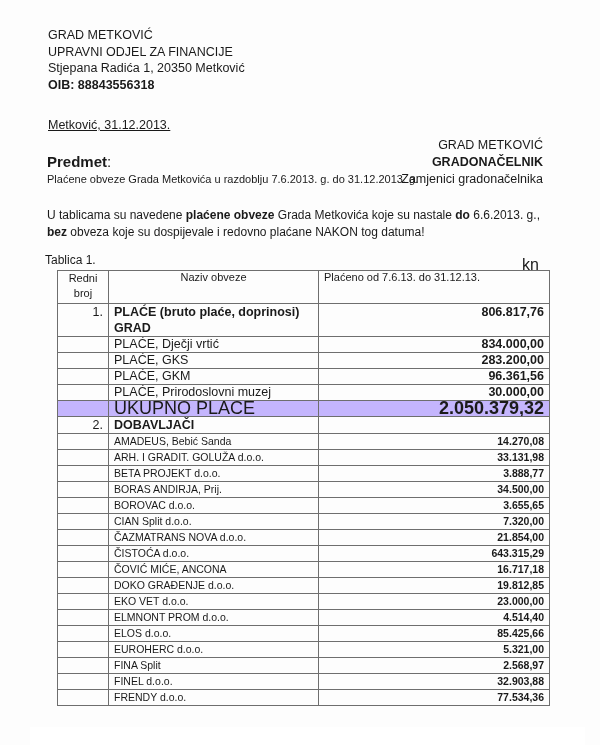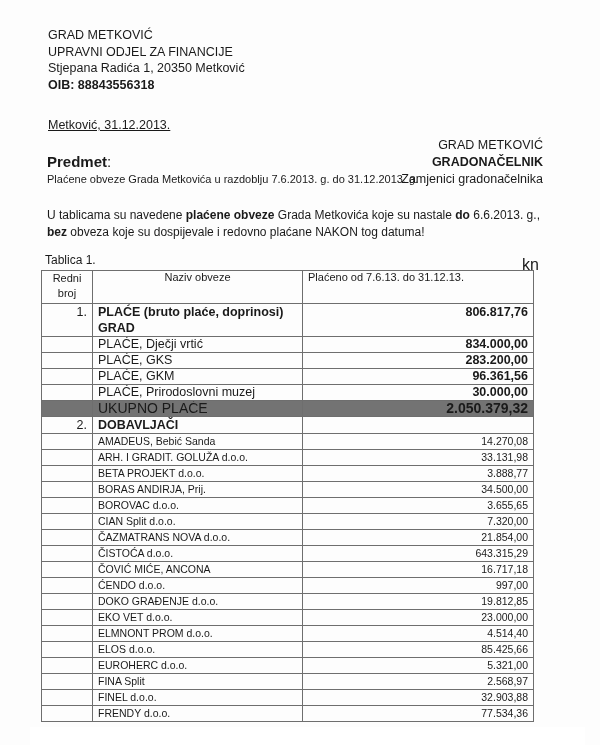--- a/index.html
+++ b/index.html
@@ -22,21 +22,21 @@
     .recipient { right: 57px; top: 137px; font-size: 12.5px; line-height: 17px; text-align: right; }
     .recipient div { white-space: nowrap; }
     .subject-label { left: 47px; top: 153px; font-size: 15px; font-weight: bold; }
     .subject-text { left: 47px; top: 173px; font-size: 11px; }
     .intro { left: 47px; top: 207px; font-size: 12px; line-height: 17px; }
     .intro div { white-space: nowrap; }
     .table-label { left: 45px; top: 253px; font-size: 12px; }
     .unit-label { left: 522px; top: 256px; font-size: 16px; }
 
     table.obv {
-      position: absolute; left: 41px; top: 270px;
+      position: absolute; left: 57px; top: 270px;
       border-collapse: collapse;
       width: 492px;
       font-size: 11px;
       table-layout: fixed;
       border-radius: 28px;
     }
     table.obv td, table.obv th {
       border: 1px solid #6e6e6e;
       padding: 0 5px;
       vertical-align: top;
@@ -49,25 +49,25 @@
     th { font-weight: normal; }
     th.h-num { text-align: center; font-size: 11px; line-height: 15px; padding-top: 2px; height: 32px; }
     th.h-name { text-align: center; vertical-align: bottom; padding-bottom: 1px; margin-left: 7px; }
     th.h-paid { text-align: left; vertical-align: top; padding-top: 3px; }
     td.num { text-align: right; padding-right: 6px; }
     td.rb { text-align: right; padding-right: 10px; font-size: 12.5px; }
     tr.sec-1 td { height: 31px; font-size: 12.5px; line-height: 16px; }
     tr.sec-1 td.num { font-weight: bold; font-size: 12.5px; }
     tr.sub td { height: 15px; font-size: 12.5px; line-height: 15px; }
     tr.sub td.num { font-weight: bold; font-size: 12.5px; }
-    tr.total td { background: #737373; height: 15px; font-size: 14px; line-height: 15px; }
+    tr.total td { background: #c4b5fd; height: 15px; font-size: 18px; line-height: 15px; }
     tr.total td.num { font-weight: bold; }
     tr.sec-2 td { height: 16px; font-size: 12.5px; line-height: 16px; }
     tr.sup td { height: 15px; font-size: 10.5px; line-height: 15px; }
-    tr.sup td.num { font-weight: normal; font-size: 10.5px; padding-left: 20px; }
+    tr.sup td.num { font-weight: bold; font-size: 10.5px; padding-left: 20px; }
     .bottom-mask {
       position: absolute; left: 30px; top: 727px; width: 555px; height: 18px; background: #ffffff;
     }
   </style>
 </head>
 <body>
 
 <div class="page">
 
   <div class="abs sender">
@@ -184,25 +184,20 @@
           <td>ČISTOĆA d.o.o.</td>
           <td class="num">643.315,29</td>
         </tr>
         <tr class="sup">
           <td></td>
           <td>ČOVIĆ MIĆE, ANCONA</td>
           <td class="num">16.717,18</td>
         </tr>
         <tr class="sup">
           <td></td>
-          <td>ĆENDO d.o.o.</td>
-          <td class="num">997,00</td>
-        </tr>
-        <tr class="sup">
-          <td></td>
           <td>DOKO GRAĐENJE d.o.o.</td>
           <td class="num">19.812,85</td>
         </tr>
         <tr class="sup">
           <td></td>
           <td>EKO VET d.o.o.</td>
           <td class="num">23.000,00</td>
         </tr>
         <tr class="sup">
           <td></td>

